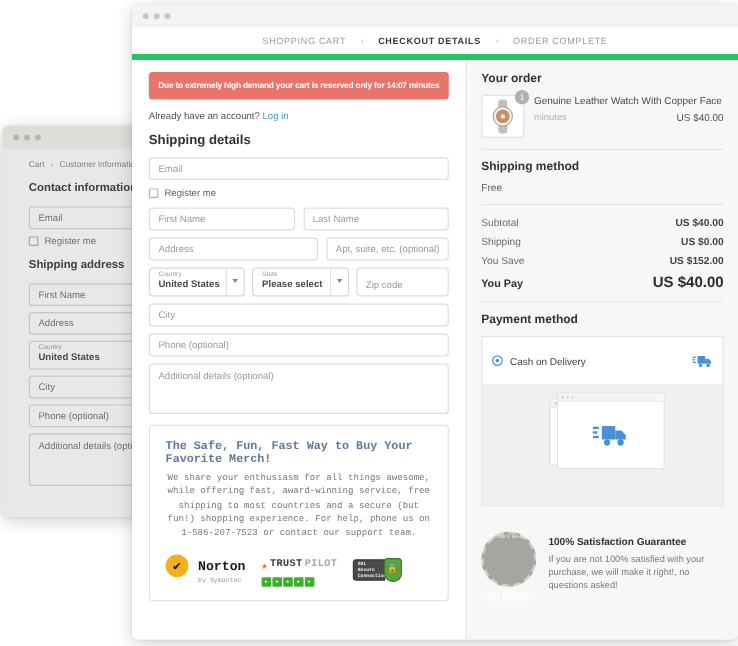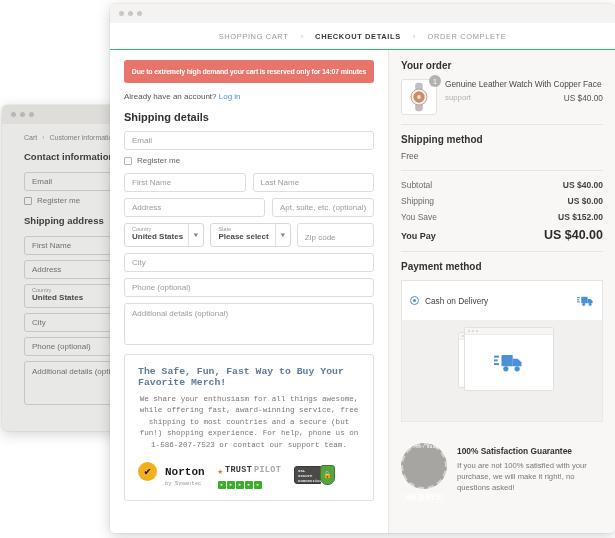--- a/index.html
+++ b/index.html
@@ -35,21 +35,21 @@
   .sel-val { font-size:8px; color:#4a4a48; font-weight:bold; display:block;
     white-space:nowrap; overflow:hidden; }
   .sel-caret { width:15px; border-left:1px solid #e2e1df; display:flex;
     align-items:center; justify-content:center; color:#8a8886; font-size:6px; }
   .sel-caret::before { content:"▼"; transform:scaleX(1.3); }
   textarea.bw-field { height:44px; padding-top:5px; resize:none; }
 
   
   #main-window { left:110px; top:4px; width:505px; height:529px; z-index:10;
     display:flex; flex-direction:column; }
-  .stepbar { height:27px; border-bottom:1px solid #22c55e; display:flex;
+  .stepbar { height:27px; border-bottom:5px solid #22c55e; display:flex;
     align-items:center; justify-content:center; gap:12px; background:#fff; }
   .step { font-size:7.5px; letter-spacing:0.6px; color:#9a9a98; }
   .step.active { color:#3a3a38; font-weight:bold; }
   .step-sep { color:#c4c2bf; font-size:8px; }
   .mw-body { flex:1; display:flex; min-height:0; border-radius:0 0 5px 5px; overflow:hidden; }
 
   
   .col-form { width:278px; background:#fff; padding:10px 14px; }
   .banner { background:#e8756b; color:#fff; border-radius:3px; text-align:center;
     font-size:7px; font-weight:bold; letter-spacing:-0.2px; padding:8px 4px;
@@ -305,21 +305,21 @@
             <rect x="14" y="3" width="8" height="30" rx="3" fill="#c2bfbc"></rect>
             <circle cx="18" cy="18" r="8.5" fill="#f4f2ef" stroke="#a8a5a2"></circle>
             <circle cx="18" cy="18" r="6" fill="#cd8d62"></circle>
             <circle cx="18" cy="18" r="2" fill="#f0e6dc"></circle>
           </svg>
           <span class="qty-badge">1</span>
         </div>
         <div class="order-info">
           <div class="p-name">Genuine Leather Watch With Copper Face</div>
           <div class="p-sub">
-            <span class="p-variant">support</span>
+            <span class="p-variant">minutes</span>
             <span class="p-price">US $40.00</span>
           </div>
         </div>
       </div>
       <div class="hr"></div>
 
       <div class="sb-h">Shipping method</div>
       <div class="free">Free</div>
       <div class="hr"></div>
 

